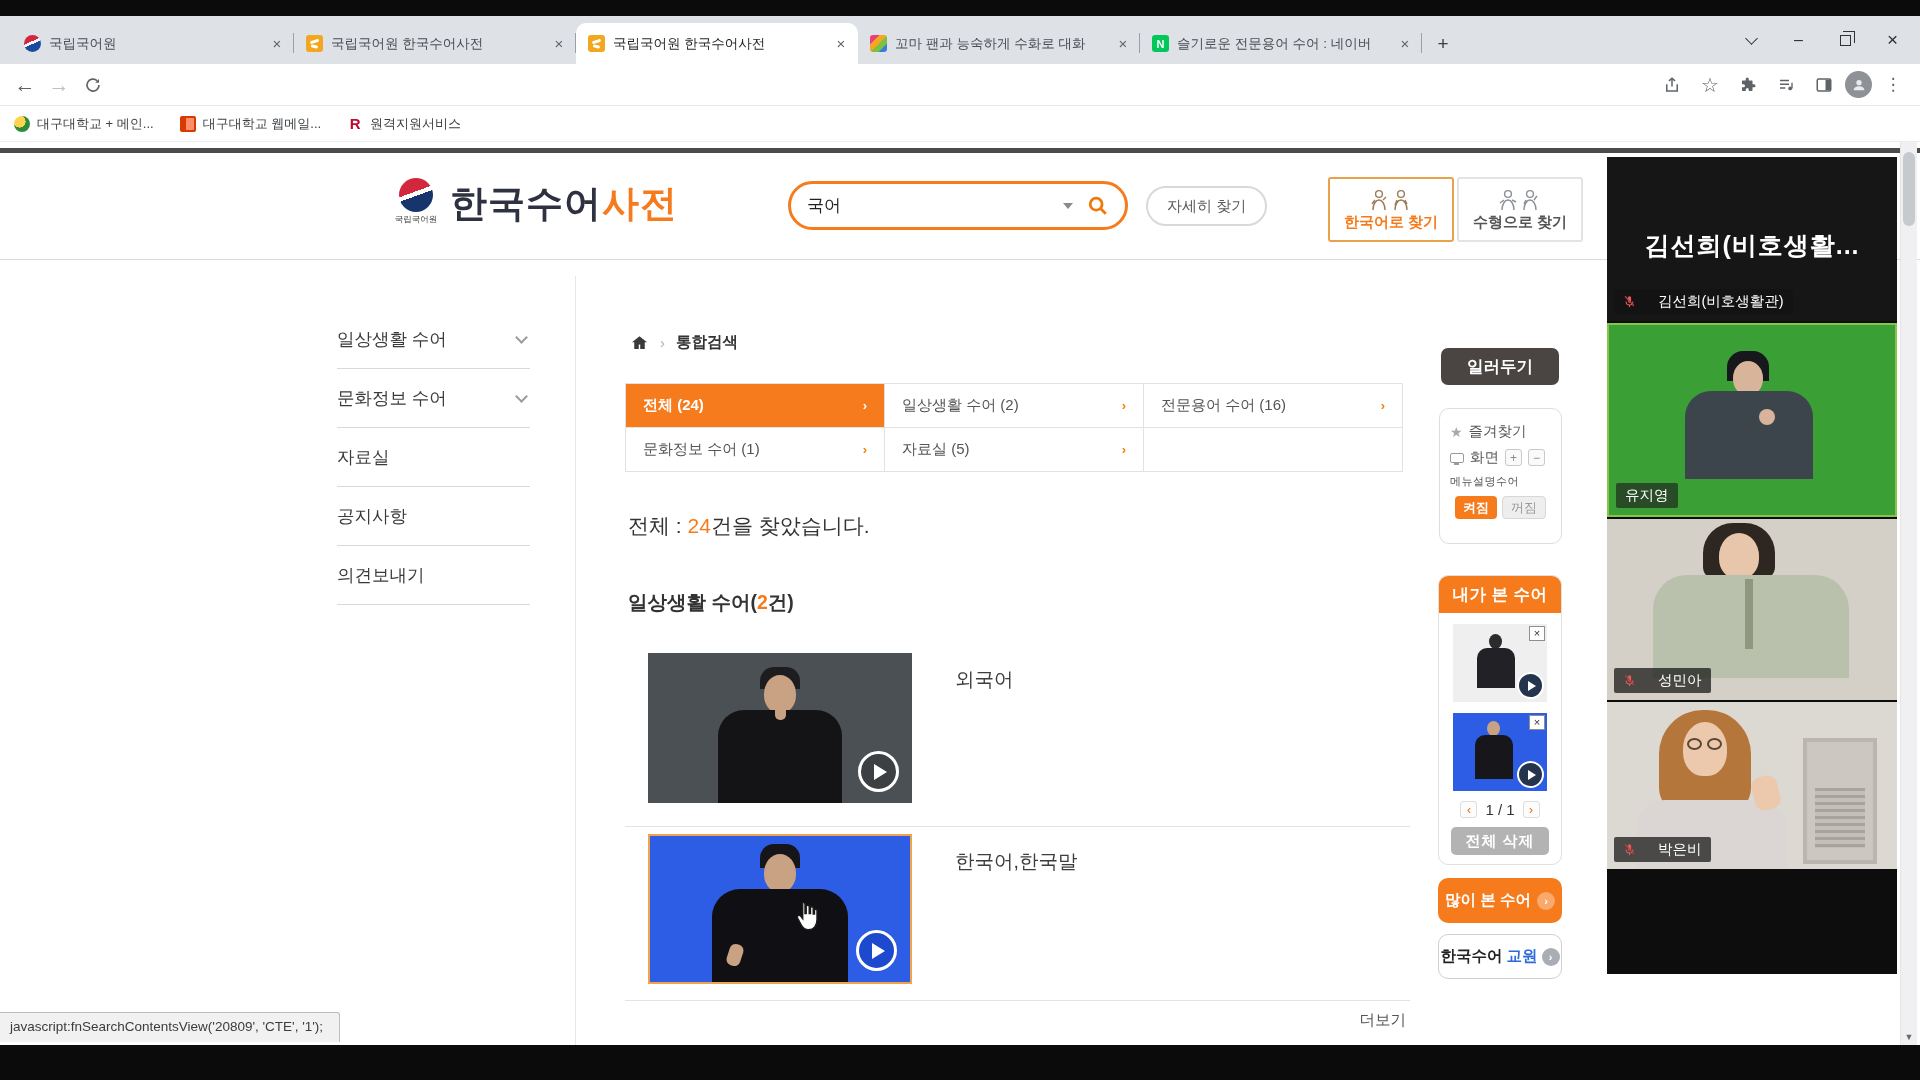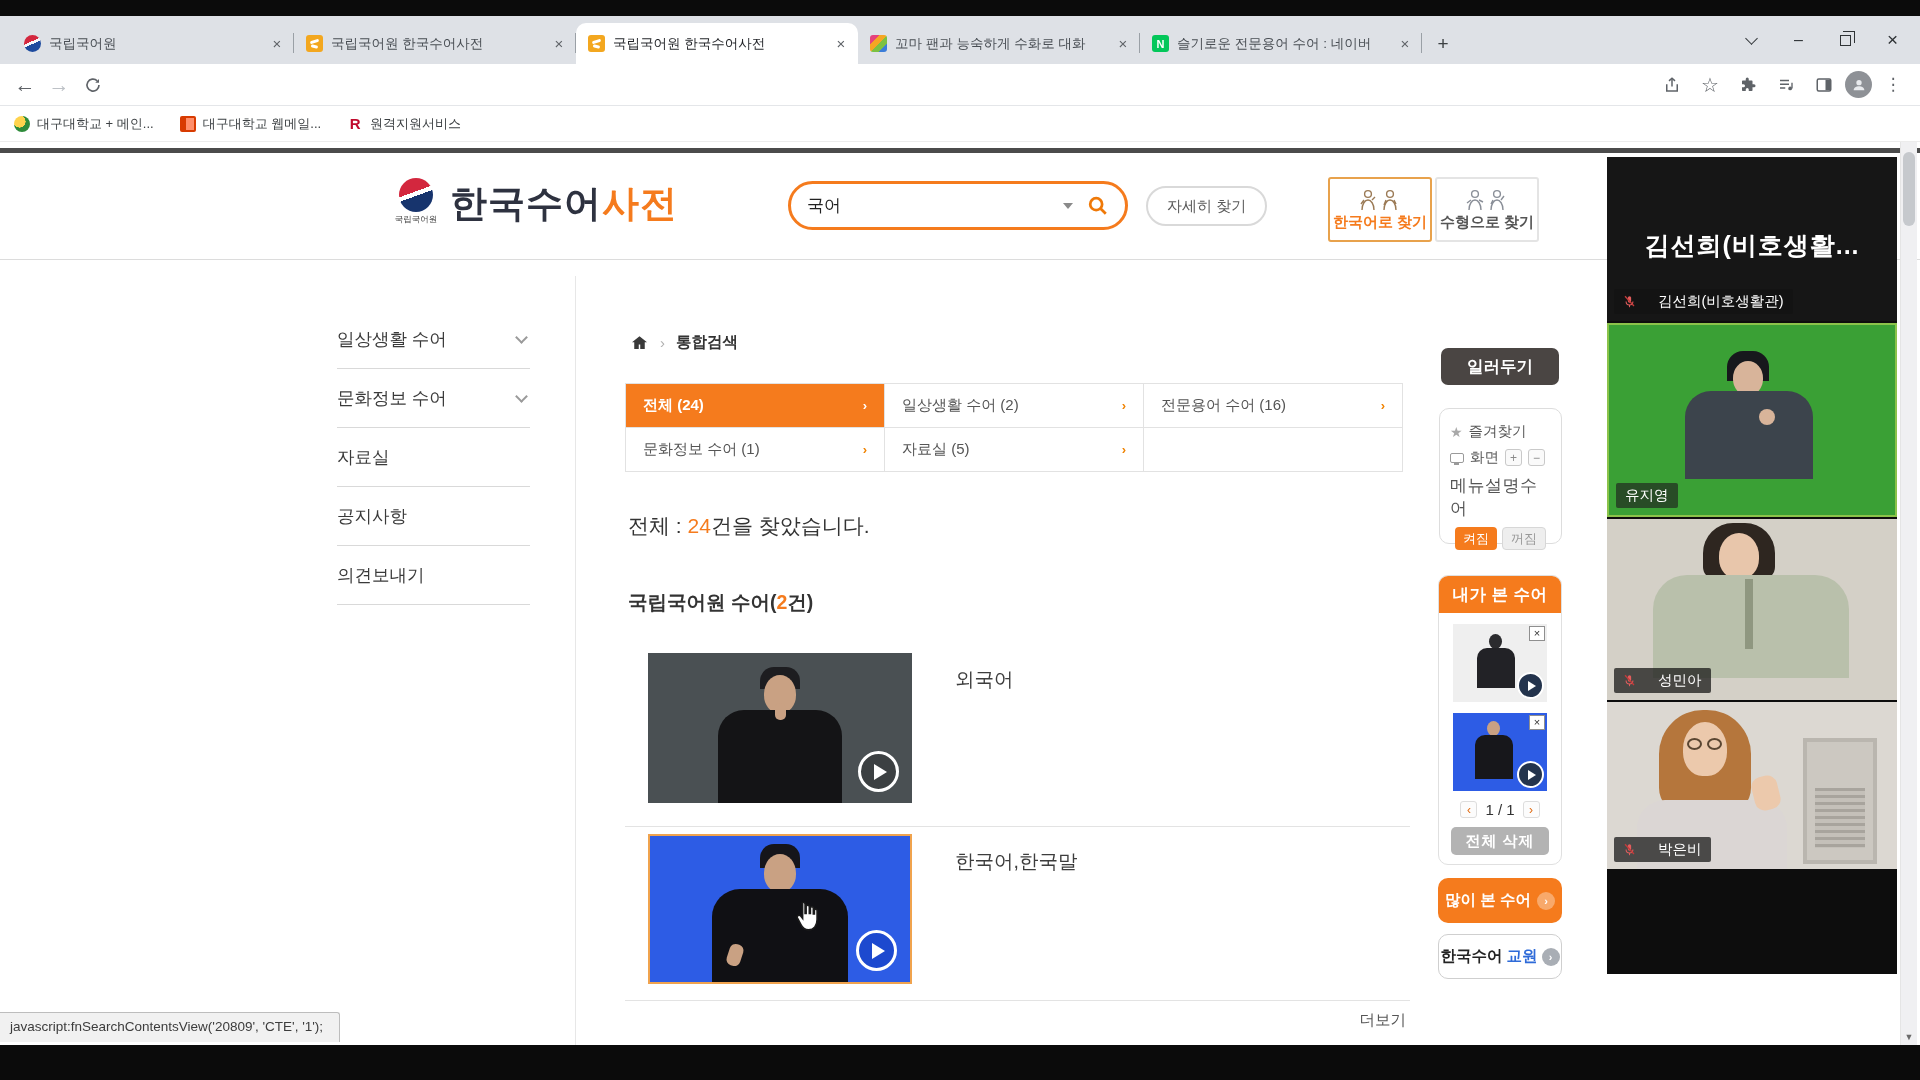--- a/index.html
+++ b/index.html
@@ -60,21 +60,21 @@
   .embl-circ{width:34px;height:34px;border-radius:50%;background:linear-gradient(160deg,#d3273e 42%,#fff 42% 52%,#17346d 52%)}
   .embl-org{font-size:8.5px;color:#444;white-space:nowrap}
   .logo-text{font-size:37px;font-weight:700;color:#2e3240;letter-spacing:1px}
   .logo-text .or{color:var(--accent)}
 
   .search{position:absolute;left:788px;top:39px;width:340px;height:49px;border:3px solid var(--accent);border-radius:27px;background:#fff;display:flex;align-items:center;padding:0 16px;gap:8px}
   .search input{border:0;outline:0;flex:1;font-size:17px;color:#222;font-family:inherit;background:transparent}
   .caret{width:0;height:0;border-left:5px solid transparent;border-right:5px solid transparent;border-top:6px solid #8a8a8a;margin-right:6px}
   .detail-btn{position:absolute;left:1146px;top:44px;height:40px;padding:0 19px;border:2px solid #d9d9d9;border-radius:22px;color:#5a5a5a;font-size:15px;display:flex;align-items:center;background:#fff}
   .findwrap{position:absolute;left:1328px;top:35px;display:flex;gap:3px}
-  .find{width:104px;height:65px;background:#fff;border:2px solid #e4e4e4;border-radius:3px;display:flex;flex-direction:column;align-items:center;justify-content:center;gap:1px;font-size:15px;font-weight:700;color:#555}
+  .find{width:126px;height:65px;background:#fff;border:2px solid #e4e4e4;border-radius:3px;display:flex;flex-direction:column;align-items:center;justify-content:center;gap:1px;font-size:15px;font-weight:700;color:#555}
   .find.kor{border-color:#e8a24c;color:var(--accent)}
   .hdr-div{position:absolute;top:117px;left:0;width:1920px;height:1px;background:#dcdcdc}
 
   
   .menu{position:absolute;left:337px;top:168px;width:193px}
   .menu-item{height:59px;display:flex;align-items:center;justify-content:space-between;border-bottom:1px solid #d9d9d9;font-size:17.5px;color:#3a3a3a;font-weight:500}
   .chev{width:9px;height:9px;border-right:2px solid #9a9a9a;border-bottom:2px solid #9a9a9a;transform:rotate(45deg);margin:-4px 4px 0 0}
   .vdiv{position:absolute;left:575px;top:134px;width:1px;height:770px;background:#e7e7e7}
 
   
@@ -104,23 +104,23 @@
   .more-row{position:absolute;left:625px;top:858px;width:785px;border-top:1px solid #e3e3e3;padding:9px 4px 0 0;text-align:right;font-size:15.5px;color:#555}
 
   
   .notes-btn{position:absolute;left:1441px;top:206px;width:118px;height:37px;background:var(--darkbtn);color:#fff;border-radius:7px;font-size:16.5px;font-weight:700;display:flex;align-items:center;justify-content:center}
   .opt-box{position:absolute;left:1439px;top:266px;width:123px;height:136px;border:1px solid #ddd;border-radius:10px;background:#fff;padding:13px 10px 0;display:flex;flex-direction:column;gap:7px;font-size:14.5px;color:#555}
   .opt-row{display:flex;align-items:center;gap:6px}
   .star{color:#a9a9a9;font-size:14px}
   .monitor{width:14px;height:10px;border:1.6px solid #9a9a9a;border-radius:2px;position:relative}
   .monitor::after{content:"";position:absolute;left:3px;bottom:-3.5px;width:5px;height:2px;background:#9a9a9a}
   .sqbtn{width:17px;height:17px;border:1px solid #c9c9c9;border-radius:3px;background:#fafafa;color:#8a8a8a;font-size:12px;display:flex;align-items:center;justify-content:center}
-  .menusign{font-size:17px;letter-spacing:.5px}
+  .menusign{font-size:11px;letter-spacing:.5px}
   .tgl{display:flex;gap:5px}
-  .tgl .on{background:var(--accent);color:#fff;border-radius:4px;padding:2.5px 8px;font-size:13px;font-weight:400}
+  .tgl .on{background:var(--accent);color:#fff;border-radius:4px;padding:2.5px 8px;font-size:13px;font-weight:700}
   .tgl .off{background:#eee;color:#999;border:1px solid #d7d7d7;border-radius:4px;padding:1.5px 8px;font-size:13px}
 
   .mybox{position:absolute;left:1438px;top:433px;width:124px;height:290px;border:1px solid #e0e0e0;border-radius:10px;background:#fff;overflow:hidden}
   .myhead{height:37px;background:var(--accent);color:#fff;font-weight:700;font-size:16.5px;display:flex;align-items:center;justify-content:center;letter-spacing:.5px}
   .mythumb{position:relative;width:94px;height:78px;margin:11px auto 0;overflow:hidden}
   .mt-a{background:#efefef}
   .mt-b{background:var(--blue)}
   .mini-x{position:absolute;top:2px;right:2px;width:16px;height:15px;background:#fff;border:1px solid #8f8f8f;color:#333;font-size:11px;line-height:13px;text-align:center}
   .mini-play{position:absolute;right:3px;bottom:3px;width:27px;height:27px;border-radius:50%;background:#24344d;border:2px solid #fff;display:flex;align-items:center;justify-content:center}
   .mini-play i{display:block;width:0;height:0;border-top:5px solid transparent;border-bottom:5px solid transparent;border-left:8px solid #fff;margin-left:3px}
@@ -353,21 +353,21 @@
         <span class="arr">›</span>
       </div>
     <div class="rcell">
         <span>자료실 (5)</span>
         <span class="arr">›</span>
       </div>
     <div class="rcell"></div>
   </div>
 
   <div class="summary"><span>전체 : </span><span class="cnt">24</span><span>건을 찾았습니다.</span></div>
-  <div class="section-t"><span>국립국어원 수어(</span><span class="cnt">2</span><span>건)</span></div>
+  <div class="section-t"><span>일상생활 수어(</span><span class="cnt">2</span><span>건)</span></div>
 
   <div class="thumb dark">
     <div class="pp" style="left:112px;top:14px;width:40px;height:22px;background:#1d1d20;border-radius:14px 14px 0 0"></div>
     <div class="pp" style="left:116px;top:22px;width:32px;height:38px;background:#c9a183;border-radius:50% 50% 46% 46%"></div>
     <div class="pp" style="left:70px;top:57px;width:124px;height:95px;background:#141416;border-radius:26px 26px 0 0"></div>
     <div class="pp" style="left:127px;top:50px;width:11px;height:17px;background:#c9a183;border-radius:5px"></div>
     <div class="play">
         <i></i>
       </div>
   </div>

